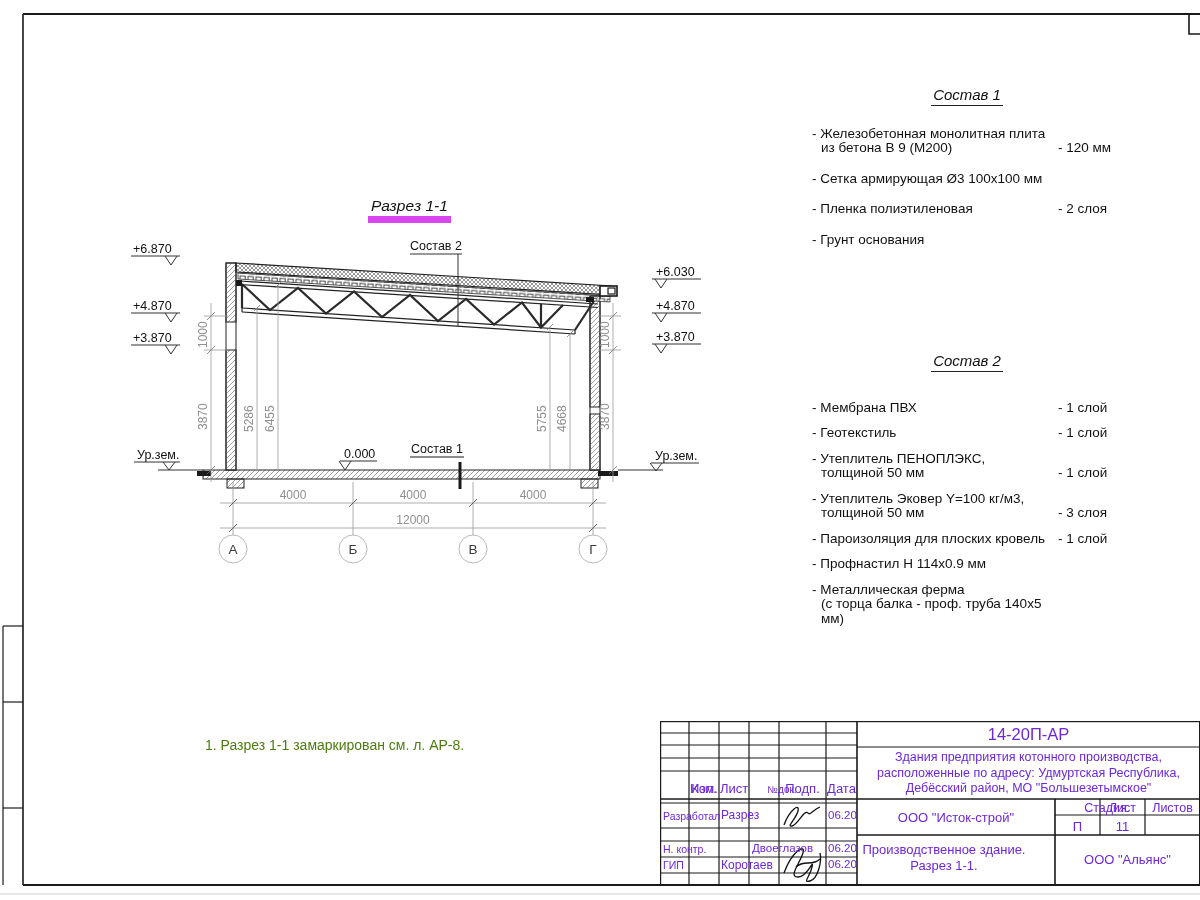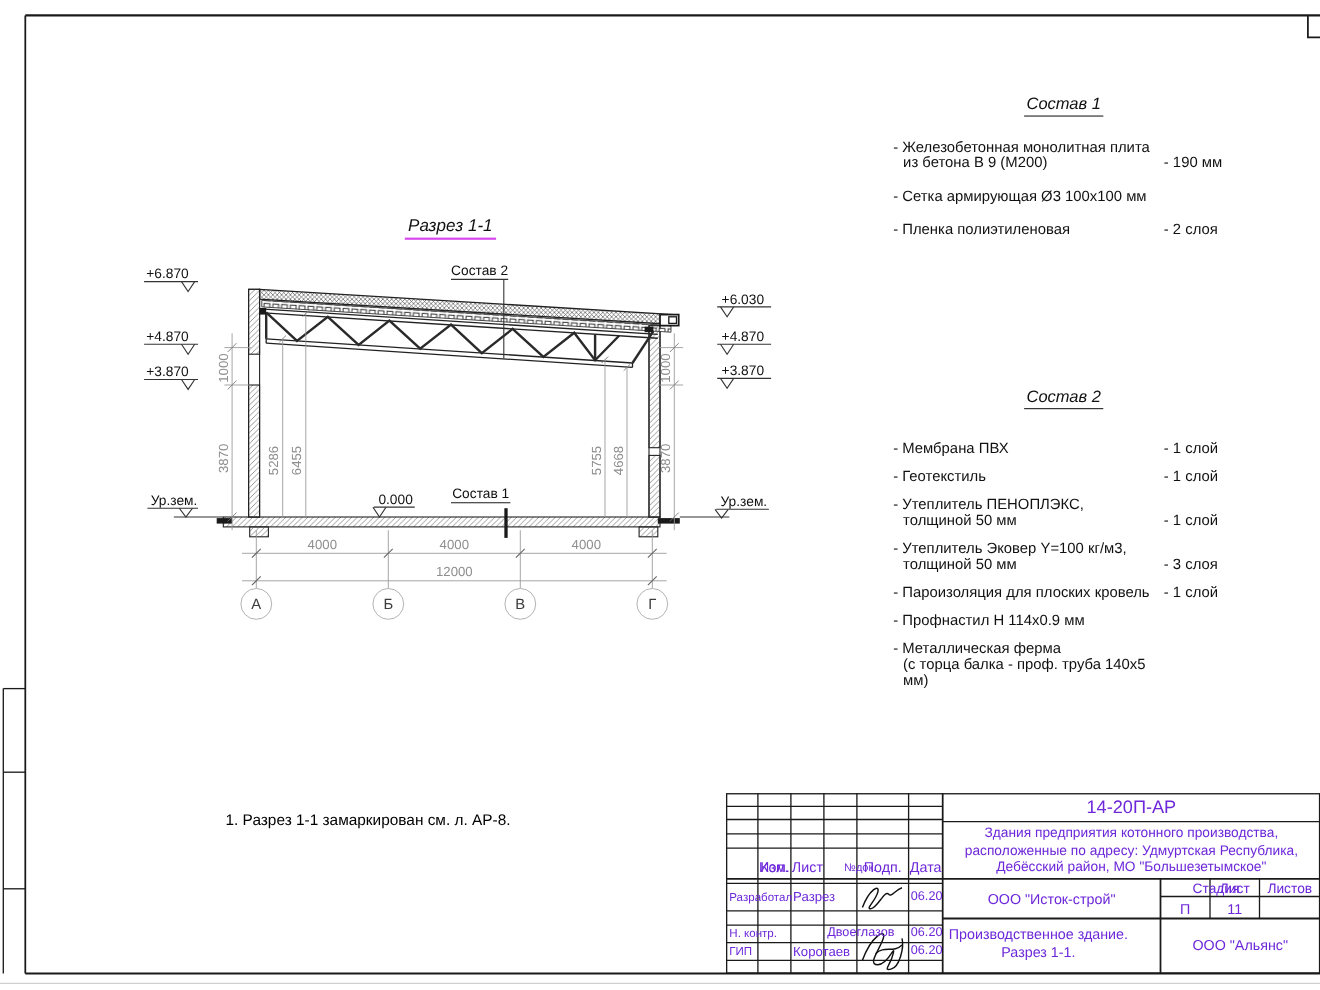--- a/index.html
+++ b/index.html
@@ -6,30 +6,30 @@
   #stage{position:relative;width:1200px;height:900px;background:#fff;overflow:hidden;
          font-family:"Liberation Sans",sans-serif;color:#111;}
   .abs{position:absolute;}
   svg{display:block;}
   svg text{font-family:"Liberation Sans",sans-serif;}
   .dimtxt{fill:#8f8f8f;font-size:12px;}
   .lvltxt{fill:#111;font-size:12.5px;}
   .lbltxt{fill:#111;font-size:12.5px;}
   .axistxt{fill:#3c3c3c;font-size:13.5px;}
   .sec-title{font-style:italic;font-size:15.5px;color:#111;}
-  .sec-title span{border-bottom:2px solid #d946ef;padding:0 3px 2px 3px;}
+  .sec-title span{border-bottom:7px solid #d946ef;padding:0 3px 2px 3px;}
   .comp{width:310px;font-size:13.5px;line-height:14.5px;color:#111;}
   .comp-title{text-align:center;font-style:italic;font-size:15px;margin-bottom:24px;}
   .comp-title span{border-bottom:1px solid #222;padding:0 2px 2px 2px;}
   .ci{position:relative;}
   .c1 .ci{margin-bottom:16px;}
   .c2 .ci{margin-bottom:11px;}
   .ci-t{white-space:pre-line;width:244px;text-indent:-9px;padding-left:9px;}
   .ci-v{position:absolute;left:246px;bottom:0;white-space:nowrap;}
-  .note{font-size:14px;color:#000000;}
+  .note{font-size:14px;color:#4d7c0f;}
   
   #tb{left:660px;top:721px;width:540px;height:164px;}
   .tbt{position:absolute;color:#6d28d9;}
   .ctr{text-align:center;}
   .pre{white-space:pre-line;}
 </style>
 </head>
 <body>
 
 <div id="stage">
@@ -223,29 +223,33 @@
 
   <div class="abs sec-title" style="left:368px;top:197px;">
     <span>Разрез 1-1</span>
   </div>
 
   <div class="abs comp c1" style="left:812px;top:88px;">
     <div class="comp-title"><span>Состав 1</span></div>
     <div class="ci">
       <div class="ci-t">- Железобетонная  монолитная плита
 из бетона В 9 (М200)</div>
-      <div class="ci-v">- 190 мм</div>
+      <div class="ci-v">- 120 мм</div>
     </div>
     <div class="ci">
       <div class="ci-t">- Сетка армирующая Ø3 100х100 мм</div>
       <div class="ci-v"></div>
     </div>
     <div class="ci">
       <div class="ci-t">- Пленка полиэтиленовая</div>
       <div class="ci-v">-  2 слоя</div>
+    </div>
+    <div class="ci">
+      <div class="ci-t">- Грунт основания</div>
+      <div class="ci-v"></div>
     </div>
   </div>
 
   <div class="abs comp c2" style="left:812px;top:354px;">
     <div class="comp-title" style="margin-bottom:32px;"><span>Состав 2</span></div>
     <div class="ci">
       <div class="ci-t">- Мембрана ПВХ</div>
       <div class="ci-v">- 1 слой</div>
     </div>
     <div class="ci">

